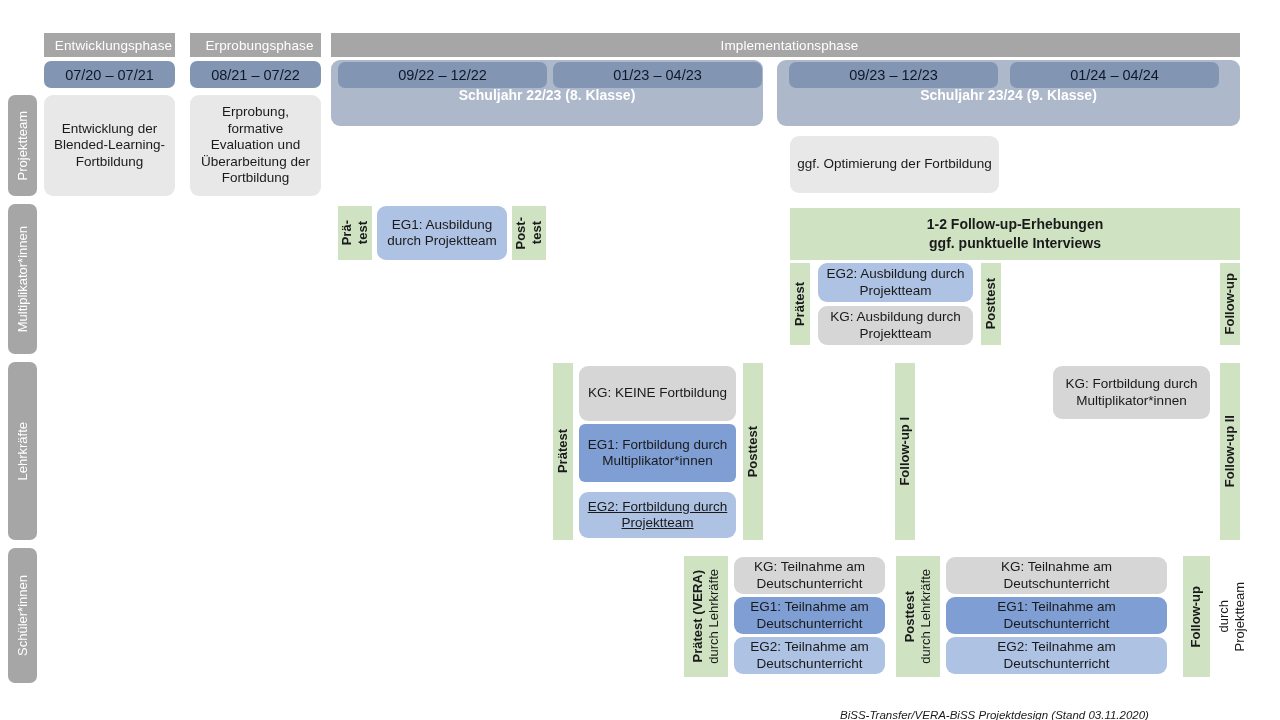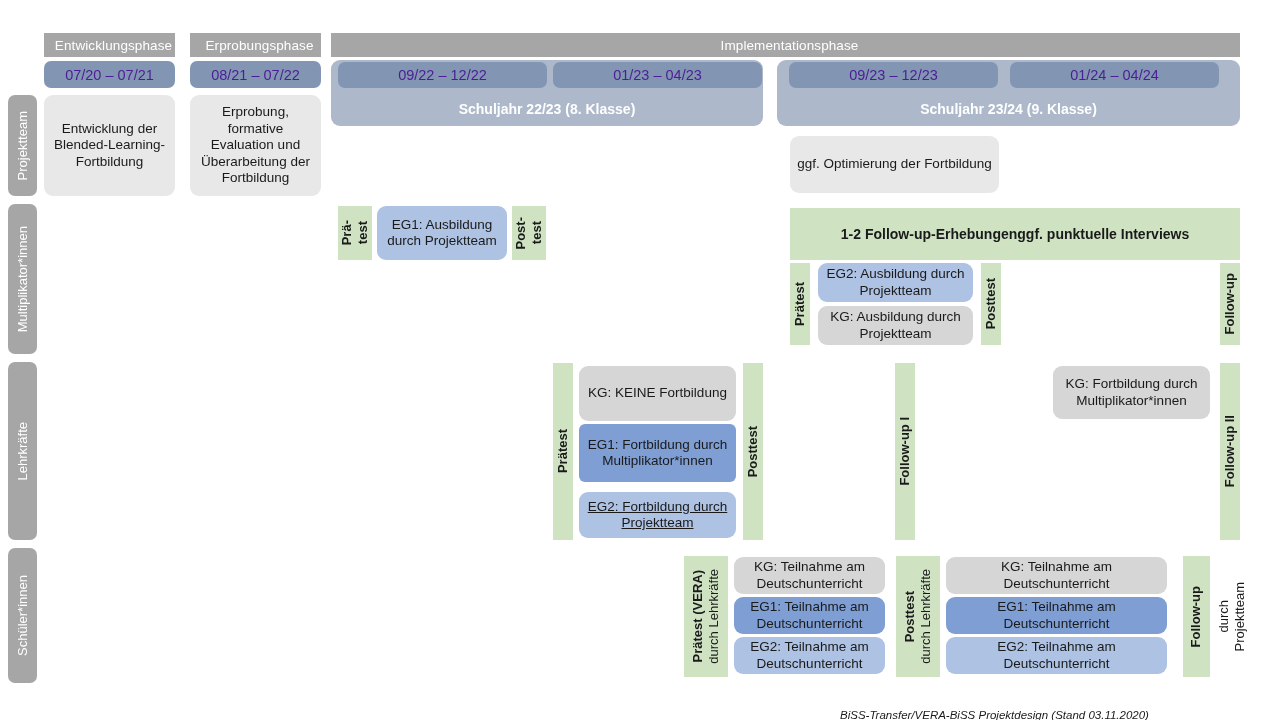--- a/index.html
+++ b/index.html
@@ -26,39 +26,39 @@
     display: flex;
     align-items: center;
     justify-content: center;
     letter-spacing: .1px;
     padding-left: 8px;
   }
 
   
   .date-pill {
     background: #8296b4;
-    color: #4c1d95;
+    color: #0f172a;
     font-size: 14.5px;
     border-radius: 7px;
     display: flex;
     align-items: center;
     justify-content: center;
   }
 
   
   .schuljahr-band {
     background: #adb8ca;
     color: #ffffff;
     font-size: 14px;
     font-weight: bold;
     border-radius: 9px;
     display: flex;
     align-items: flex-end;
     justify-content: center;
-    padding-bottom: 9px;
+    padding-bottom: 23px;
   }
 
   
   .side-label {
     background: #a6a6a6;
     color: #ffffff;
     border-radius: 7px;
     display: flex;
     align-items: center;
     justify-content: center;
@@ -110,21 +110,21 @@
     align-items: center;
     justify-content: center;
     gap: 1px;
     height: 100%;
   }
 
   
   .green-banner {
     background: #cfe3c3;
     display: flex;
-    flex-direction: row;
+    flex-direction: column;
     align-items: center;
     justify-content: center;
     font-size: 14px;
     font-weight: bold;
     line-height: 1.35;
     text-align: center;
   }
 
   
   .footer-note {

